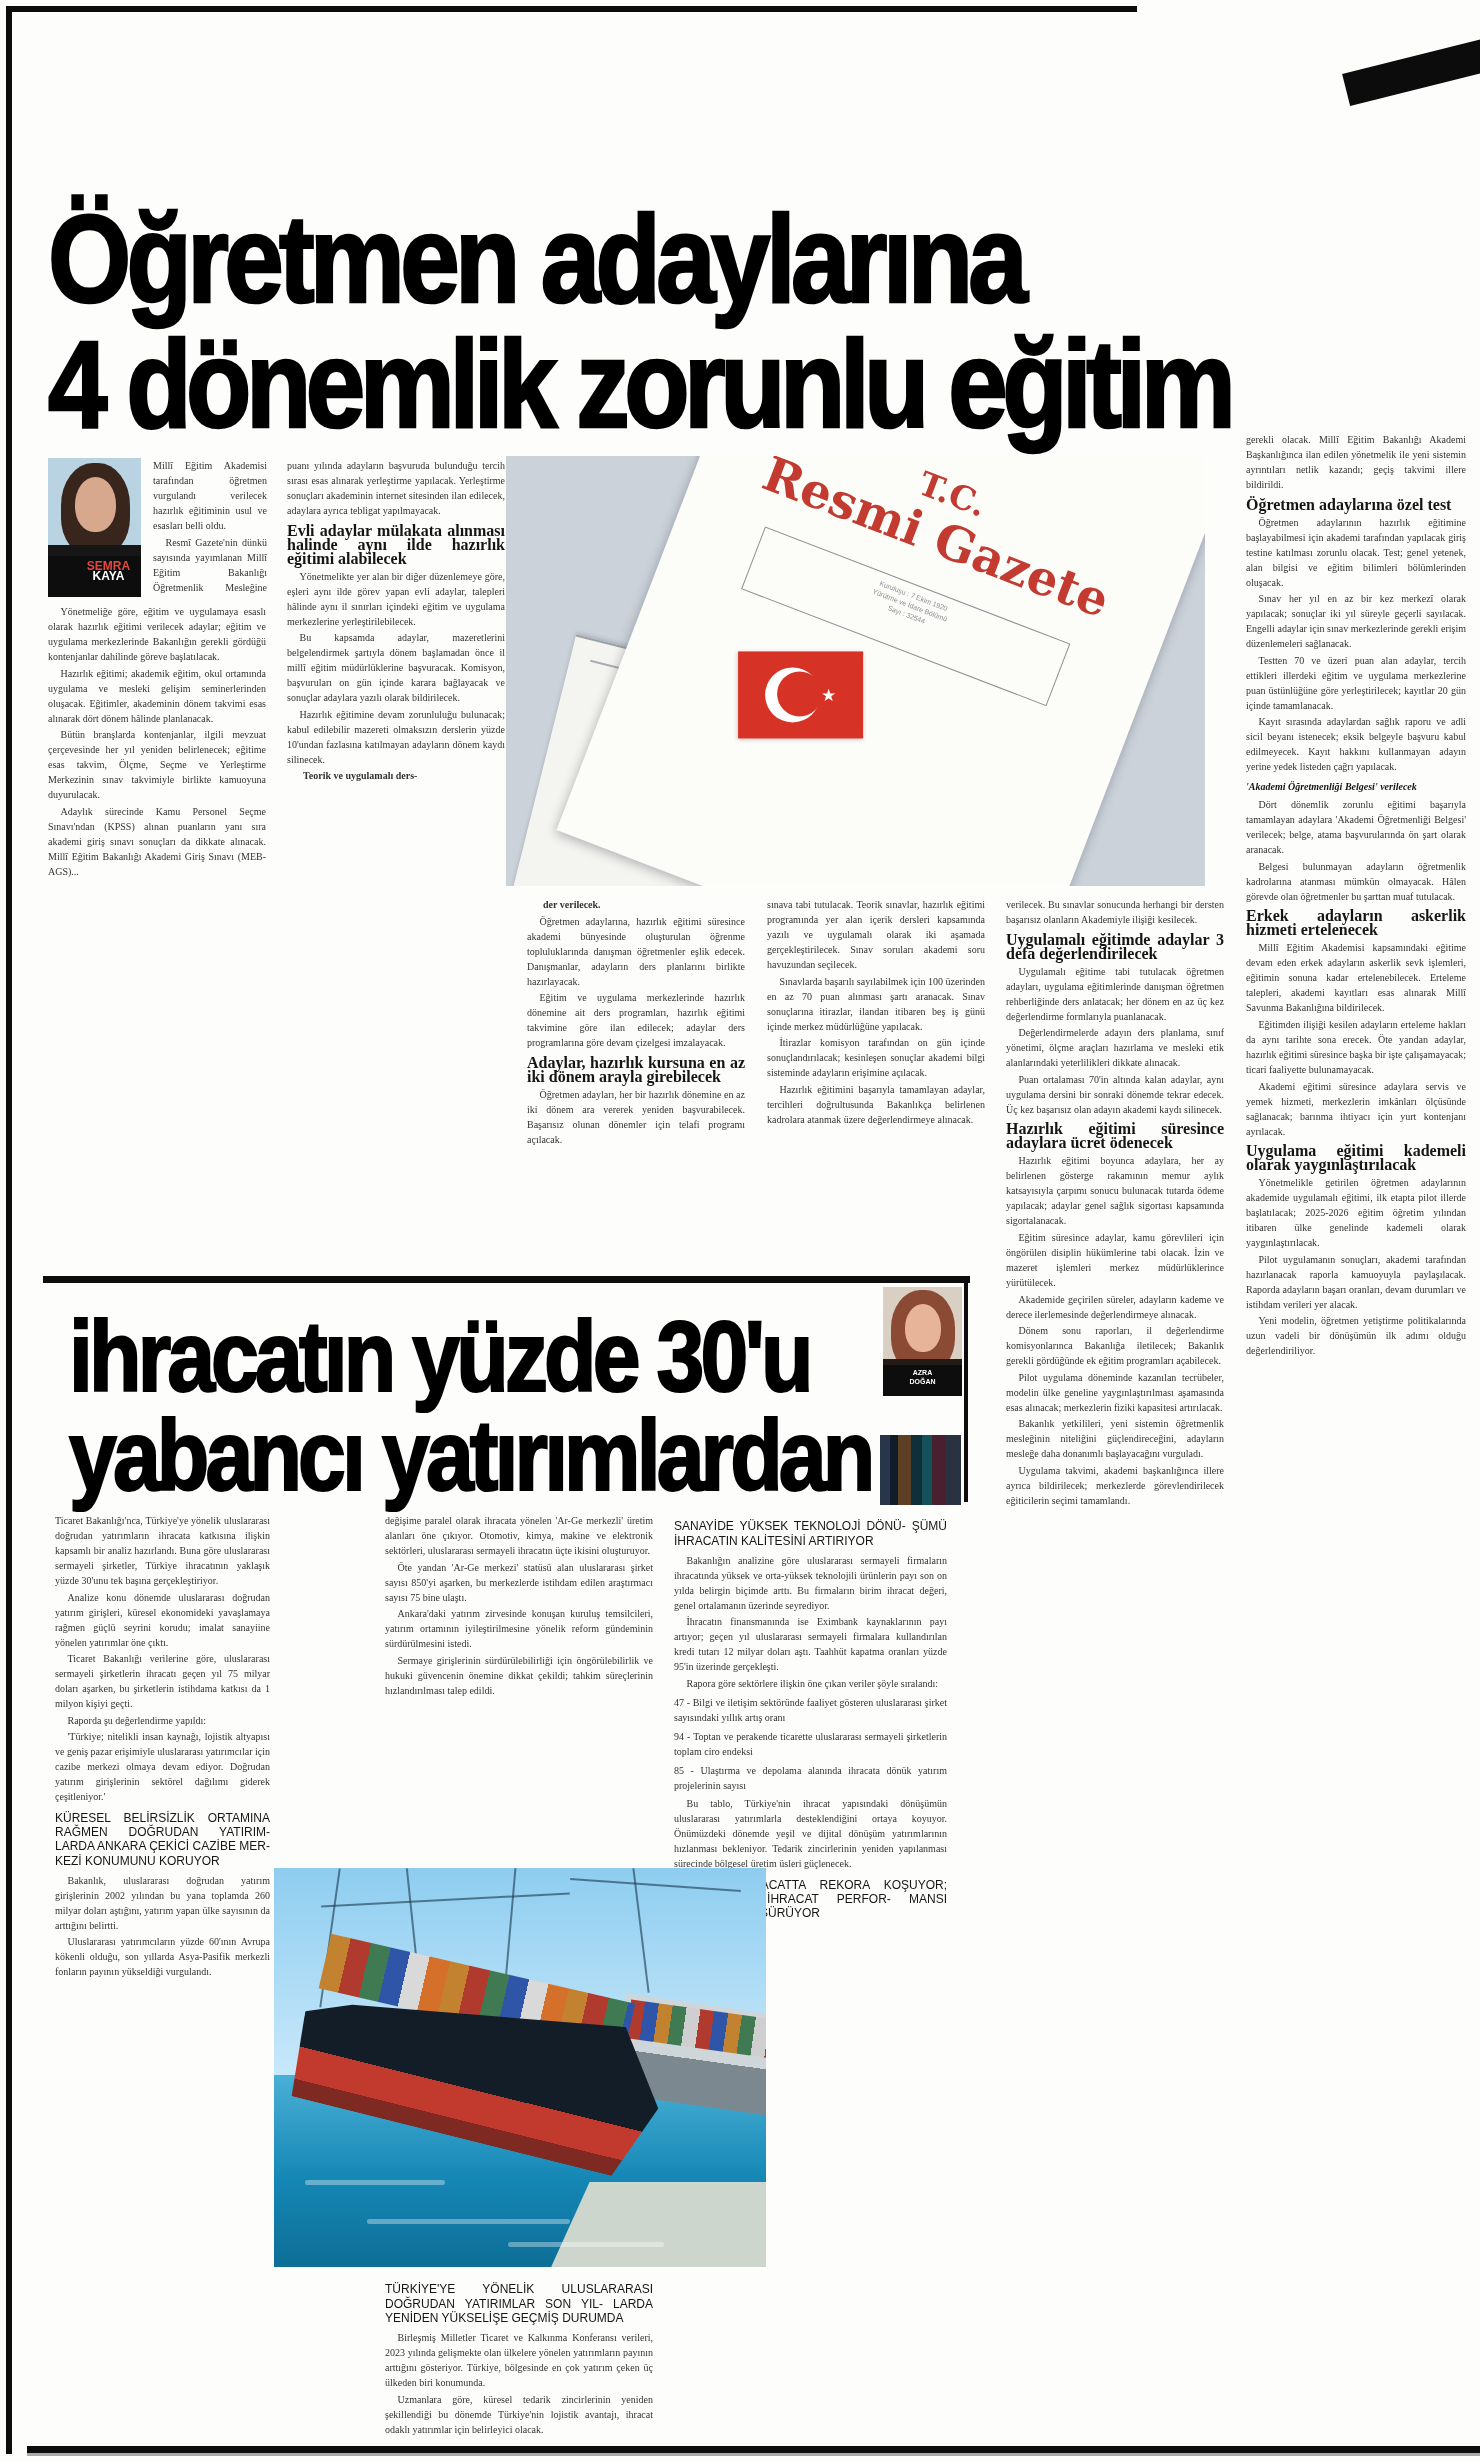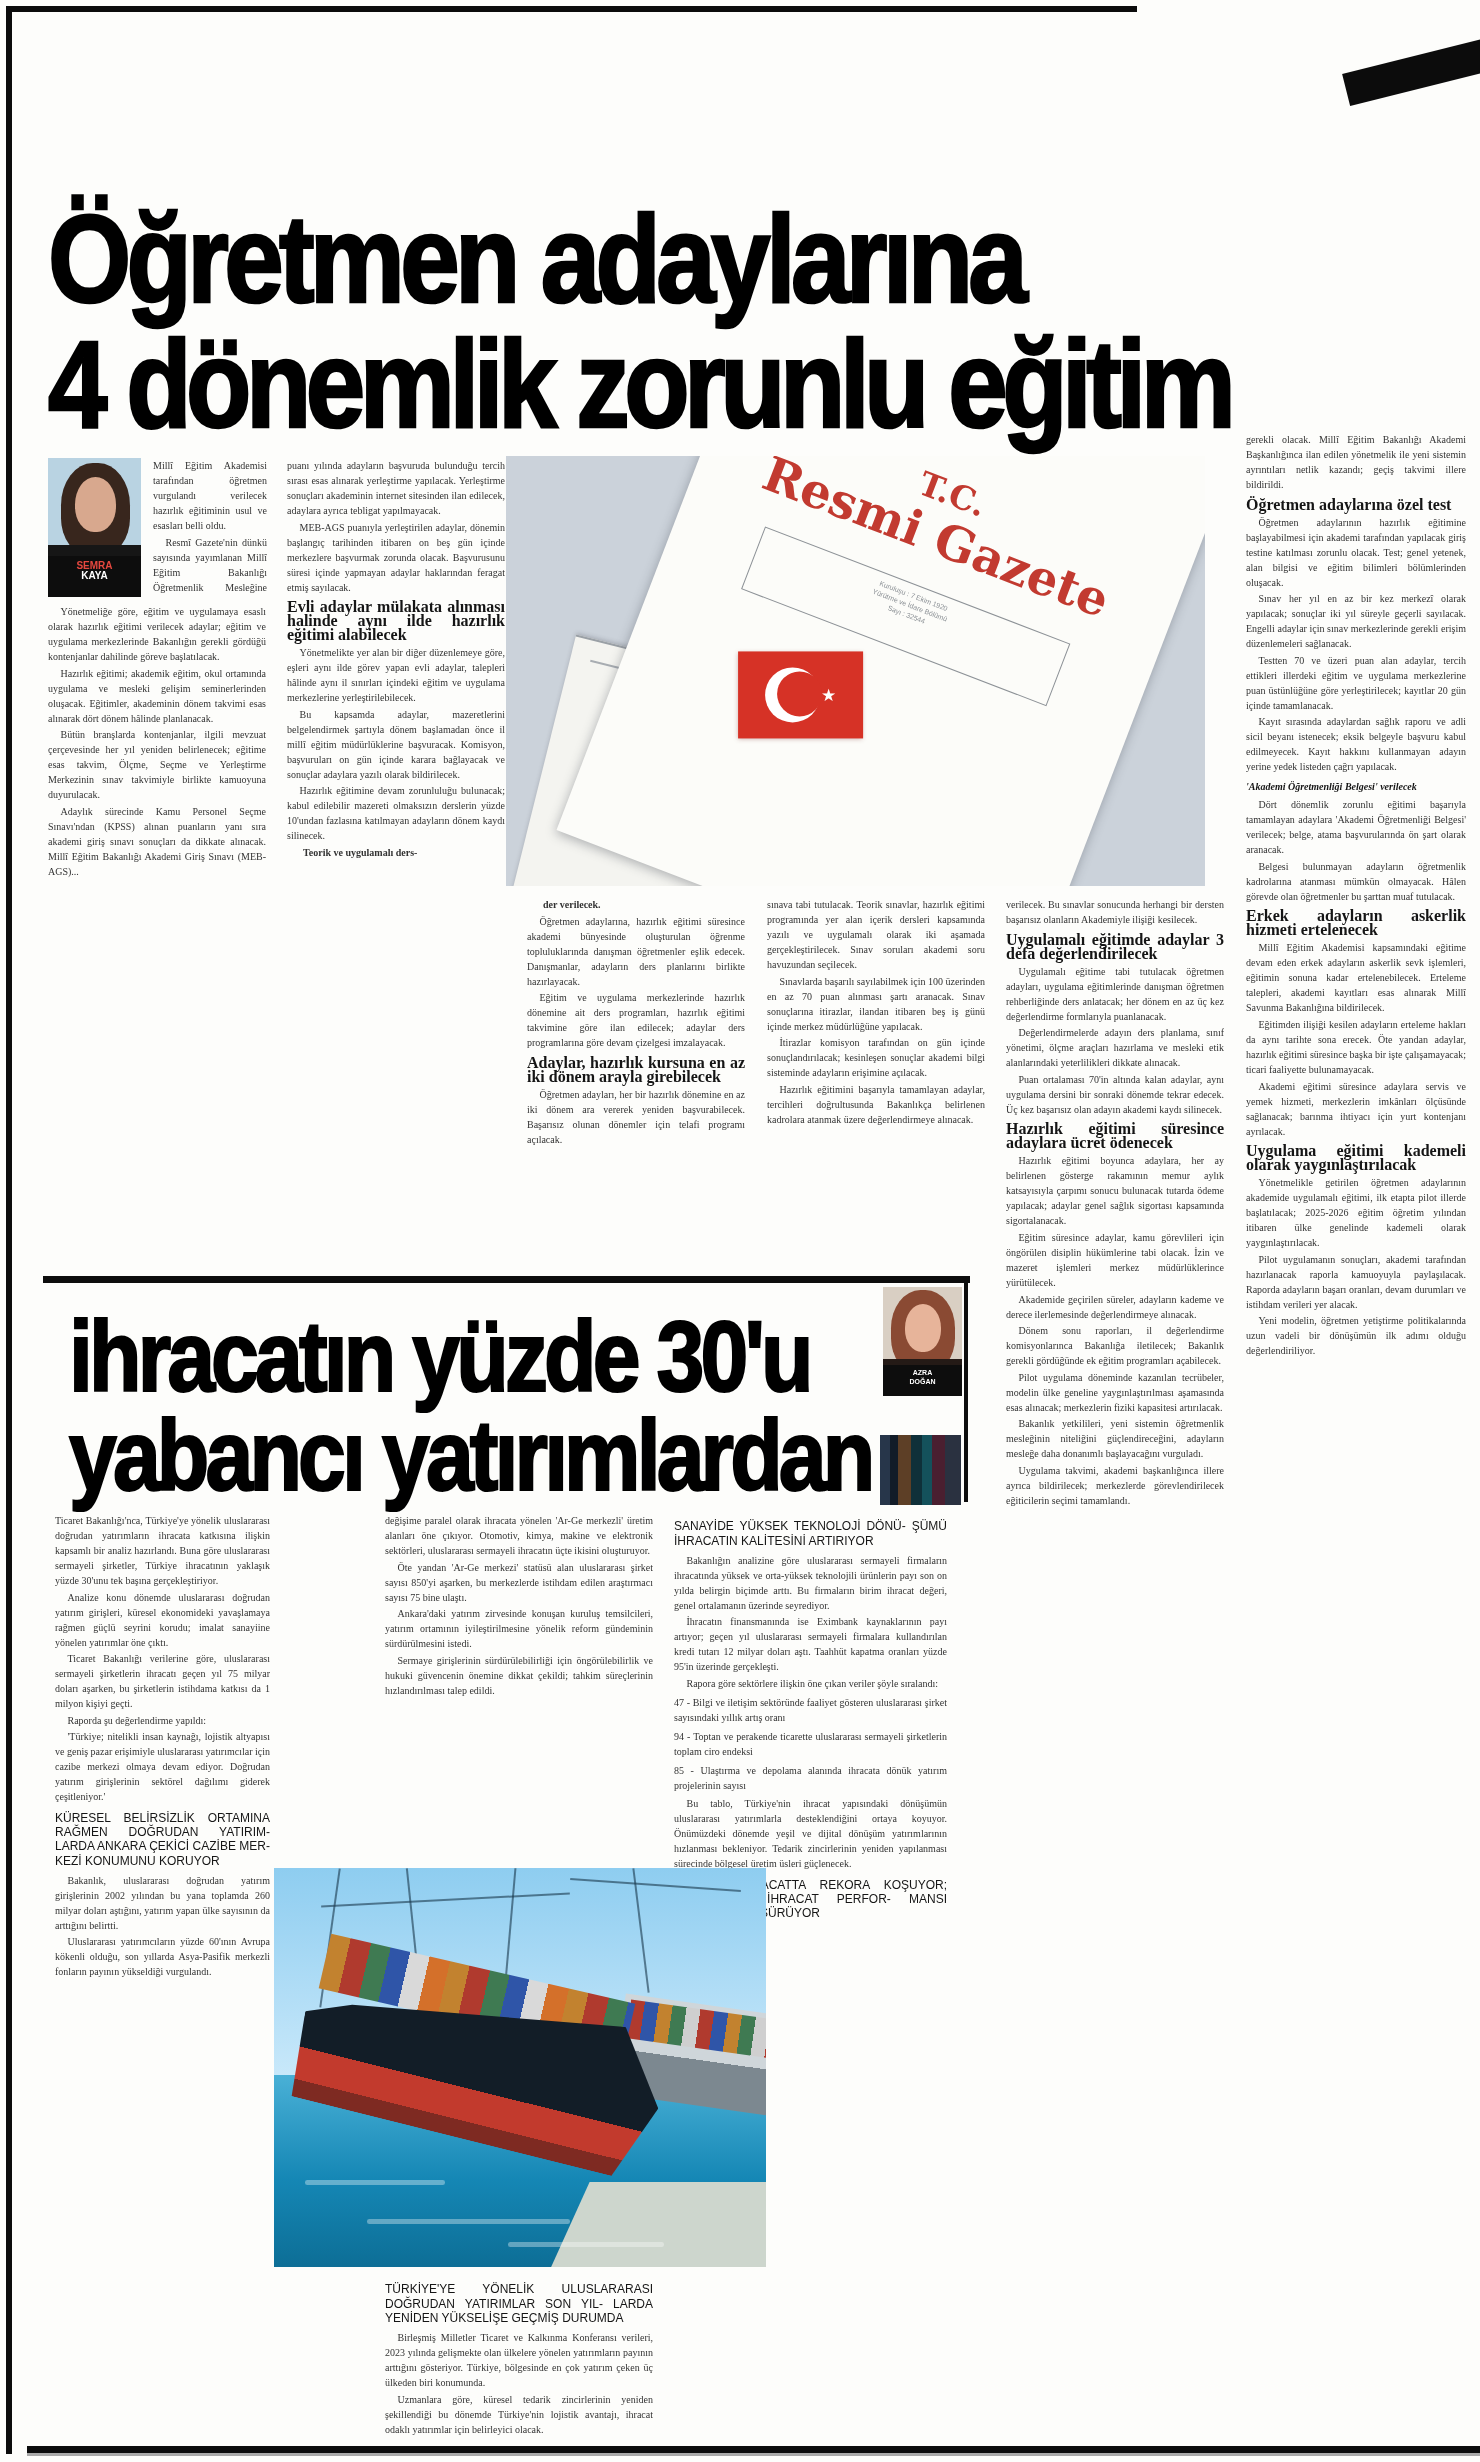--- a/index.html
+++ b/index.html
@@ -47,21 +47,21 @@
             font-size:12px;line-height:14.4px;margin:6.2px 0 4.7px;color:#161616;}
   .blk.it{font-style:italic;font-weight:bold;text-indent:0;margin:4.7px 0 3.1px;color:#151515;}
   .blk.num{text-indent:0;margin:3.9px 0;}
   
   #a1-photo{position:absolute;left:48px;top:458px;width:93px;height:139px;background:#b9d3e2;overflow:hidden;}
   #a1-photo .hair{position:absolute;left:12.5px;top:4.7px;width:69px;height:92px;border-radius:46% 46% 40% 40%;background:#38261d;}
   #a1-photo .face{position:absolute;left:26.5px;top:18.7px;width:41px;height:55px;border-radius:50% 50% 46% 46%;background:#d8a88e;}
   #a1-photo .torso{position:absolute;left:0;top:87px;width:100%;height:55px;background:#161616;}
   .mug-caption{position:absolute;left:0;bottom:0;width:100%;background:#0d0d0d;color:#fff;
     font-family:"Liberation Sans",sans-serif;font-weight:bold;text-align:center;}
-  #a1-photo .mug-caption{height:36px;font-size:10px;line-height:10px;padding-top:4.7px;}
+  #a1-photo .mug-caption{height:36px;font-size:12px;line-height:10px;padding-top:4.7px;padding-left:14px;}
   #a1-photo .mug-caption .nm1{color:#e5483f;}
   
   #gazete{position:absolute;left:506px;top:456px;width:699px;height:430px;background:#cbd2da;overflow:hidden;}
   #gazete .paper-back{position:absolute;left:23.4px;top:234px;width:499px;height:327px;background:#f4f4f0;
     transform:rotate(14deg);border-top:2.3px solid #9aa0a6;box-shadow:0 -1.6px 4.7px rgba(60,60,70,.25);}
   #gazete .paper-back::before{content:"";position:absolute;left:4%;top:18.7px;width:90%;height:2.3px;background:#a8adb2;}
   #gazete .paper-main{position:absolute;left:140px;top:-109px;width:499px;height:592px;background:#fcfcf9;
     transform:rotate(21deg);box-shadow:0 3.1px 11px rgba(50,55,65,.35);}
   #gazete .tc{position:absolute;left:0;top:117px;width:100%;text-align:center;
     font-family:"DejaVu Serif",serif;font-weight:bold;font-size:33px;color:#c23a30;}
@@ -134,21 +134,20 @@
       <div class="blk p">Resmî Gazete'nin dünkü sayısında yayımlanan Millî Eğitim Bakanlığı Öğretmenlik Mesleğine Hazırlık Eğitimi Yönetmeliği ile adayların akademide geçireceği sürecin çerçevesi çizildi.</div>
     </div>
   <div class="col" style="left:48px;top:604px;width:218px;height:667px;" id="a1c1b">
       <div class="blk p">Yönetmeliğe göre, eğitim ve uygulamaya esaslı olarak hazırlık eğitimi verilecek adaylar; eğitim ve uygulama merkezlerinde Bakanlığın gerekli gördüğü kontenjanlar dahilinde göreve başlatılacak.</div>
       <div class="blk p">Hazırlık eğitimi; akademik eğitim, okul ortamında uygulama ve mesleki gelişim seminerlerinden oluşacak. Eğitimler, akademinin dönem takvimi esas alınarak dört dönem hâlinde planlanacak.</div>
       <div class="blk p">Bütün branşlarda kontenjanlar, ilgili mevzuat çerçevesinde her yıl yeniden belirlenecek; eğitime esas takvim, Ölçme, Seçme ve Yerleştirme Merkezinin sınav takvimiyle birlikte kamuoyuna duyurulacak.</div>
       <div class="blk p">Adaylık sürecinde Kamu Personel Seçme Sınavı'ndan (KPSS) alınan puanların yanı sıra akademi giriş sınavı sonuçları da dikkate alınacak. Millî Eğitim Bakanlığı Akademi Giriş Sınavı (MEB-AGS)...</div>
     </div>
   <div class="col" style="left:287px;top:458px;width:218px;height:813px;">
       <div class="blk lead">puanı yılında adayların başvuruda bulunduğu tercih sırası esas alınarak yerleştirme yapılacak. Yerleştirme sonuçları akademinin internet sitesinden ilan edilecek, adaylara ayrıca tebligat yapılmayacak.</div>
-      <div class="blk p">MEB-AGS puanıyla yerleştirilen adaylar, dönemin başlangıç tarihinden itibaren on beş gün içinde merkezlere başvurmak zorunda olacak. Başvurusunu süresi içinde yapmayan adaylar haklarından feragat etmiş sayılacak.</div>
       <div class="blk h">Evli adaylar mülakata alınması halinde aynı ilde hazırlık eğitimi alabilecek</div>
       <div class="blk p">Yönetmelikte yer alan bir diğer düzenlemeye göre, eşleri aynı ilde görev yapan evli adaylar, talepleri hâlinde aynı il sınırları içindeki eğitim ve uygulama merkezlerine yerleştirilebilecek.</div>
       <div class="blk p">Bu kapsamda adaylar, mazeretlerini belgelendirmek şartıyla dönem başlamadan önce il millî eğitim müdürlüklerine başvuracak. Komisyon, başvuruları on gün içinde karara bağlayacak ve sonuçlar adaylara yazılı olarak bildirilecek.</div>
       <div class="blk p">Hazırlık eğitimine devam zorunluluğu bulunacak; kabul edilebilir mazereti olmaksızın derslerin yüzde 10'undan fazlasına katılmayan adayların dönem kaydı silinecek.</div>
       <div class="blk leadbold">Teorik ve uygulamalı ders-</div>
     </div>
   <div class="col" style="left:527px;top:897px;width:218px;height:374px;">
       <div class="blk leadbold">der verilecek.</div>
       <div class="blk p">Öğretmen adaylarına, hazırlık eğitimi süresince akademi bünyesinde oluşturulan öğrenme topluluklarında danışman öğretmenler eşlik edecek. Danışmanlar, adayların ders planlarını birlikte hazırlayacak.</div>
       <div class="blk p">Eğitim ve uygulama merkezlerinde hazırlık dönemine ait ders programları, hazırlık eğitimi takvimine göre ilan edilecek; adaylar ders programlarına göre devam çizelgesi imzalayacak.</div>

